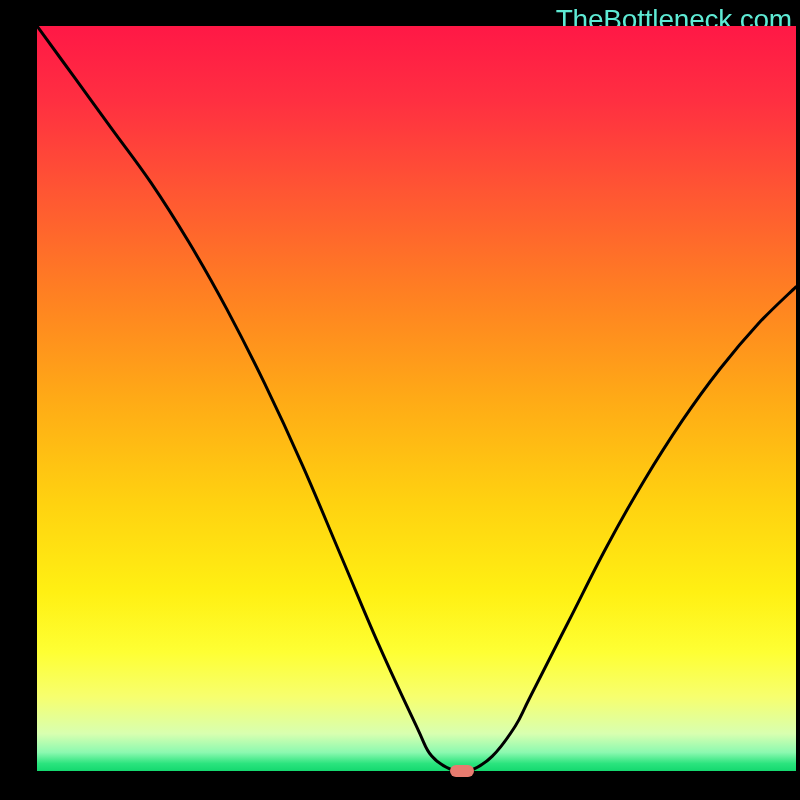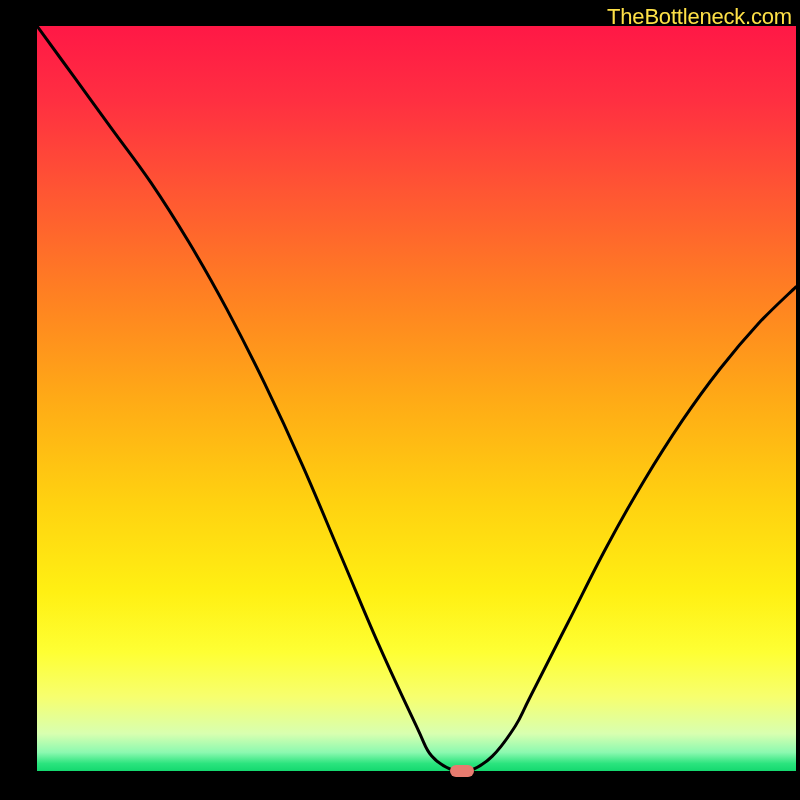--- a/index.html
+++ b/index.html
@@ -52,22 +52,22 @@
     width: 24px;
     height: 12px;
     border-radius: 6px;
     background: #e77b6f;
     transform: translate(-50%, -50%);
   }
   .watermark {
     position: absolute;
     top: 4px;
     right: 8px;
-    color: #fde047;
-    font-size: 22px;
+    color: #5eead4;
+    font-size: 28px;
     font-weight: 500;
     letter-spacing: -0.2px;
     user-select: none;
   }
 </style>
 </head>
 <body>
 
 <div class="frame">
 

